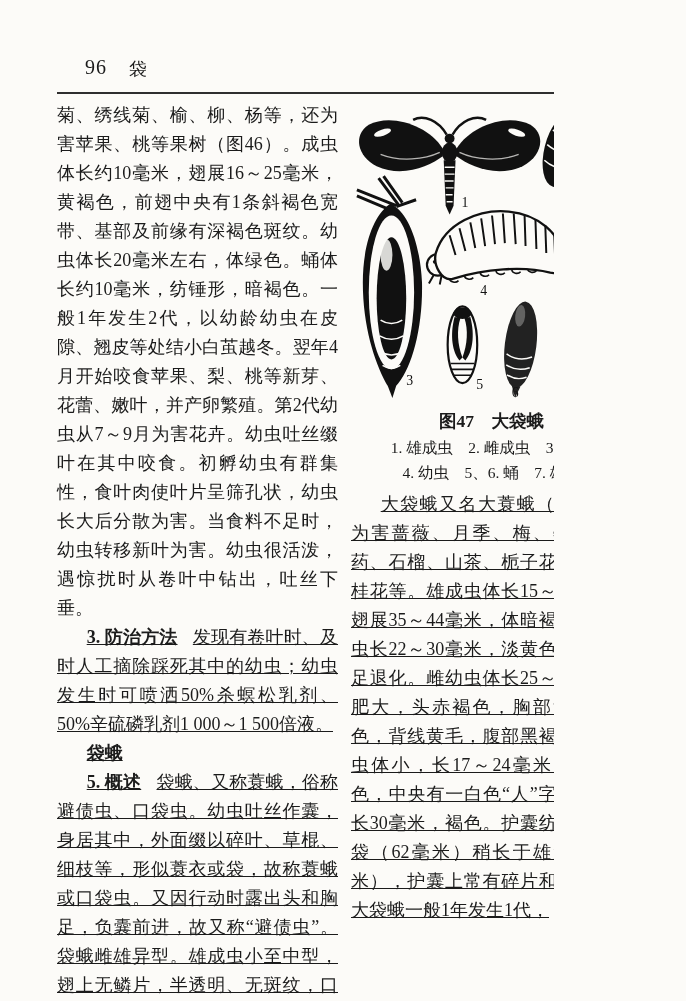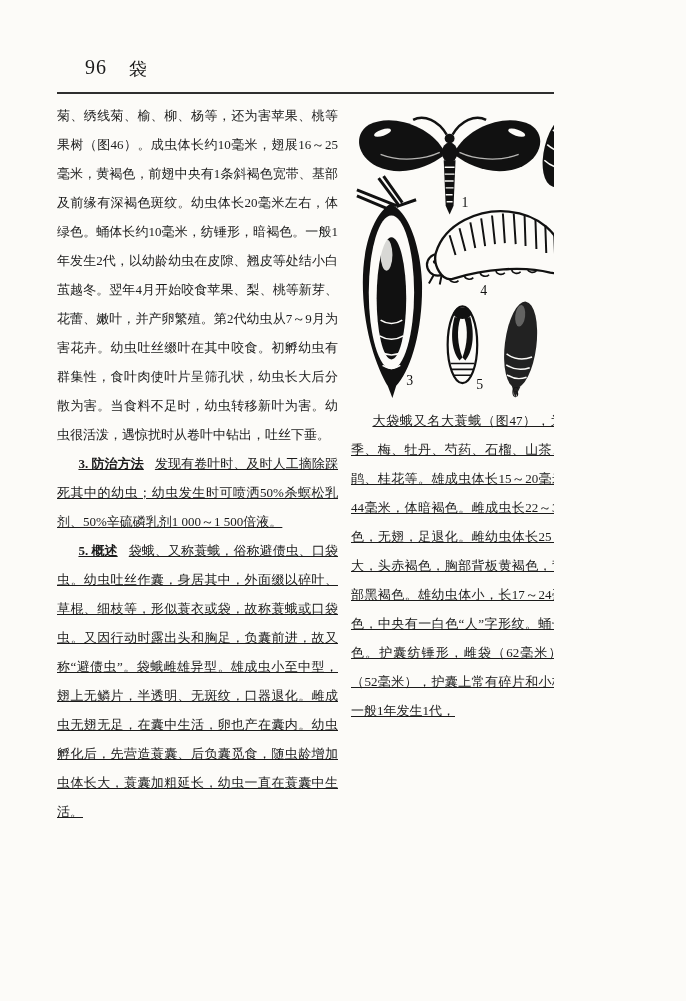--- a/index.html
+++ b/index.html
@@ -12,21 +12,21 @@
     margin-top:25px;
   }
   
   .hdr-num { position:absolute; left:85px; top:31px; font-size:20px; letter-spacing:1px; }
   .hdr-title { position:absolute; left:129px; top:32px; font-size:18px; }
   .hdr-rule { position:absolute; left:57px; top:67px; width:575px; height:2px; background:#2f2f2f; }
   
   .col { position:absolute; top:76px; width:281px; }
   .col-left { left:57px; }
   .col-right { left:351px; }
-  .col p { margin:0; font-size:13px; line-height:29px; text-align:justify; text-justify:inter-character; }
+  .col p { margin:0; font-size:18px; line-height:29px; text-align:justify; text-justify:inter-character; }
   .indent { text-indent:1.65em;text-decoration:underline; }
   .lead { font-weight:600; padding-right:0.85em; }
   .heading { font-weight:700; }
   .latin { font-style:italic; }
   
   figure { margin:0; padding:0; }
   .fig-svg { display:block; margin:2px auto 0 auto; }
   .fig-title { text-align:center; font-size:17.5px; font-weight:700; line-height:28px; margin-top:6px; }
   .fig-legend { text-align:center; font-size:15.5px; line-height:25px; }
   .after-fig { margin-top:5px !important; }
@@ -44,20 +44,21 @@
 
 <div class="page">
 
   <span class="hdr-num">96</span>
   <span class="hdr-title">袋</span>
   <div class="hdr-rule"></div>
 
   <div class="col col-left">
     <p><span>菊、绣线菊、榆、柳、杨等，还为害苹果、桃等果树（图46）。成虫体长约10毫米，翅展16～25毫米，黄褐色，前翅中央有1条斜褐色宽带、基部及前缘有深褐色斑纹。幼虫体长20毫米左右，体绿色。蛹体长约10毫米，纺锤形，暗褐色。一般1年发生2代，以幼龄幼虫在皮隙、翘皮等处结小白茧越冬。翌年4月开始咬食苹果、梨、桃等新芽、花蕾、嫩叶，并产卵繁殖。第2代幼虫从7～9月为害花卉。幼虫吐丝缀叶在其中咬食。初孵幼虫有群集性，食叶肉使叶片呈筛孔状，幼虫长大后分散为害。当食料不足时，幼虫转移新叶为害。幼虫很活泼，遇惊扰时从卷叶中钻出，吐丝下垂。</span></p>
     <p class="indent"><span class="lead">3. 防治方法</span><span>发现有卷叶时、及时人工摘除踩死其中的幼虫；幼虫发生时可喷洒50%杀螟松乳剂、50%辛硫磷乳剂1 000～1 500倍液。</span></p>
+    <p class="indent heading"><span>袋蛾</span></p>
     <p class="indent"><span class="lead">5. 概述</span><span>袋蛾、又称蓑蛾，俗称避债虫、口袋虫。幼虫吐丝作囊，身居其中，外面缀以碎叶、草棍、细枝等，形似蓑衣或袋，故称蓑蛾或口袋虫。又因行动时露出头和胸足，负囊前进，故又称“避债虫”。袋蛾雌雄异型。雄成虫小至中型，翅上无鳞片，半透明、无斑纹，口器退化。雌成虫无翅无足，在囊中生活，卵也产在囊内。幼虫孵化后，先营造蓑囊、后负囊觅食，随虫龄增加虫体长大，蓑囊加粗延长，幼虫一直在蓑囊中生活。</span></p>
 
   </div>
 
   <div class="col col-right">
 
     <figure>
       <svg class="fig-svg" width="286" height="298" viewBox="0 0 290 298">
 
         <g>
@@ -123,19 +124,24 @@
         </g>
 
         <g>
           <path d="M234,130 L272,106 M237,136 L276,112" fill="none" stroke="#111" stroke-width="2.6"></path>
           <path d="M233,138 C245,152 253,178 253,205 C253,235 246,258 238,268 C233,274 226,271 224,262 C217,240 213,216 215,192 C217,166 225,149 233,138 Z" fill="#111"></path>
           <ellipse cx="234" cy="205" rx="9" ry="38" fill="none" stroke="#fcfbf8" stroke-width="1.6" opacity="0.75"></ellipse>
           <path d="M230,270 C228,278 224,284 219,289" fill="none" stroke="#111" stroke-width="3"></path>
           <text class="svg-num" x="244" y="272">7</text>
         </g>
       </svg>
+      <figcaption>
+        <div class="fig-title">图47　大袋蛾</div>
+        <div class="fig-legend">1. 雄成虫　2. 雌成虫　3. 雌袋</div>
+        <div class="fig-legend">4. 幼虫　5、6. 蛹　7. 雄袋</div>
+      </figcaption>
     </figure>
 
     <p class="indent after-fig"><span>大袋蛾又名大蓑蛾（图47），为害蔷薇、月季、梅、牡丹、芍药、石榴、山茶、栀子花、杜鹃、桂花等。雄成虫体长15～20毫米，翅展35～44毫米，体暗褐色。雌成虫长22～30毫米，淡黄色，无翅，足退化。雌幼虫体长25～40毫米，肥大，头赤褐色，胸部背板黄褐色，背线黄毛，腹部黑褐色。雄幼虫体小，长17～24毫米，头黄褐色，中央有一白色“人”字形纹。蛹长30毫米，褐色。护囊纺锤形，雌袋（62毫米）稍长于雄袋（52毫米），护囊上常有碎片和小枝条。大袋蛾一般1年发生1代，</span></p>
   </div>
 
   <div class="watermark">MSHUA</div>
 </div>
 
 </body></html>

